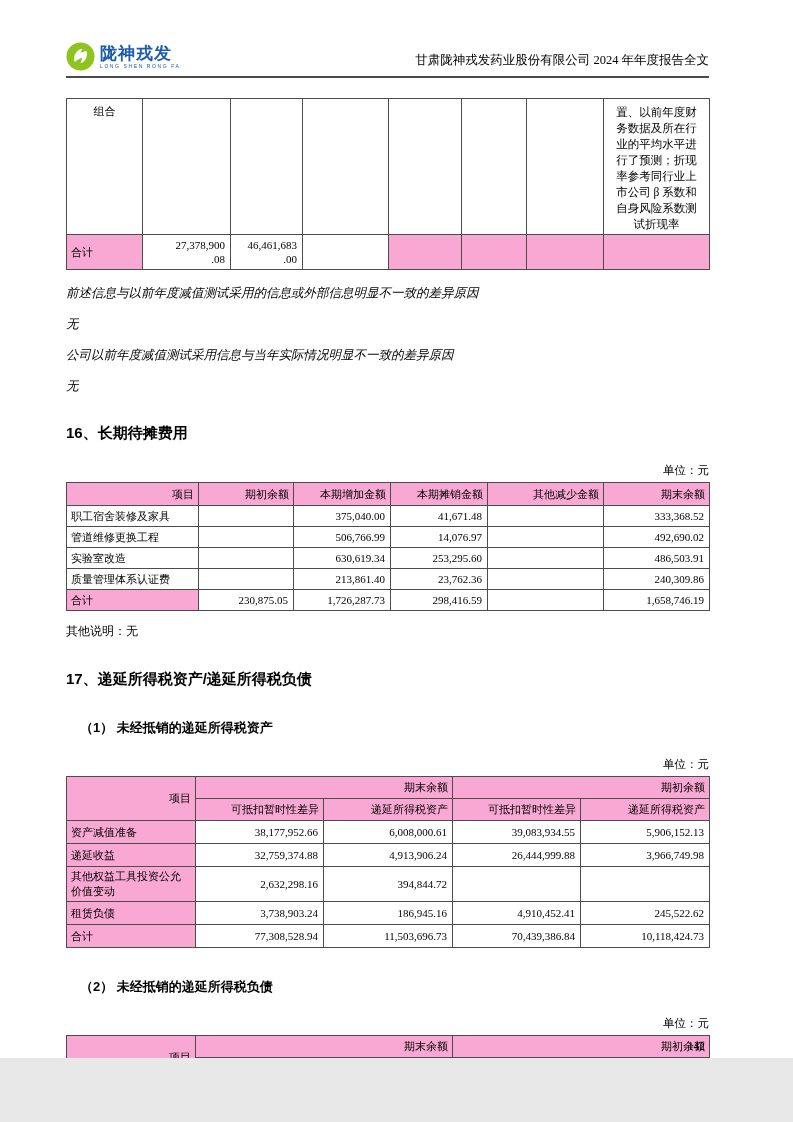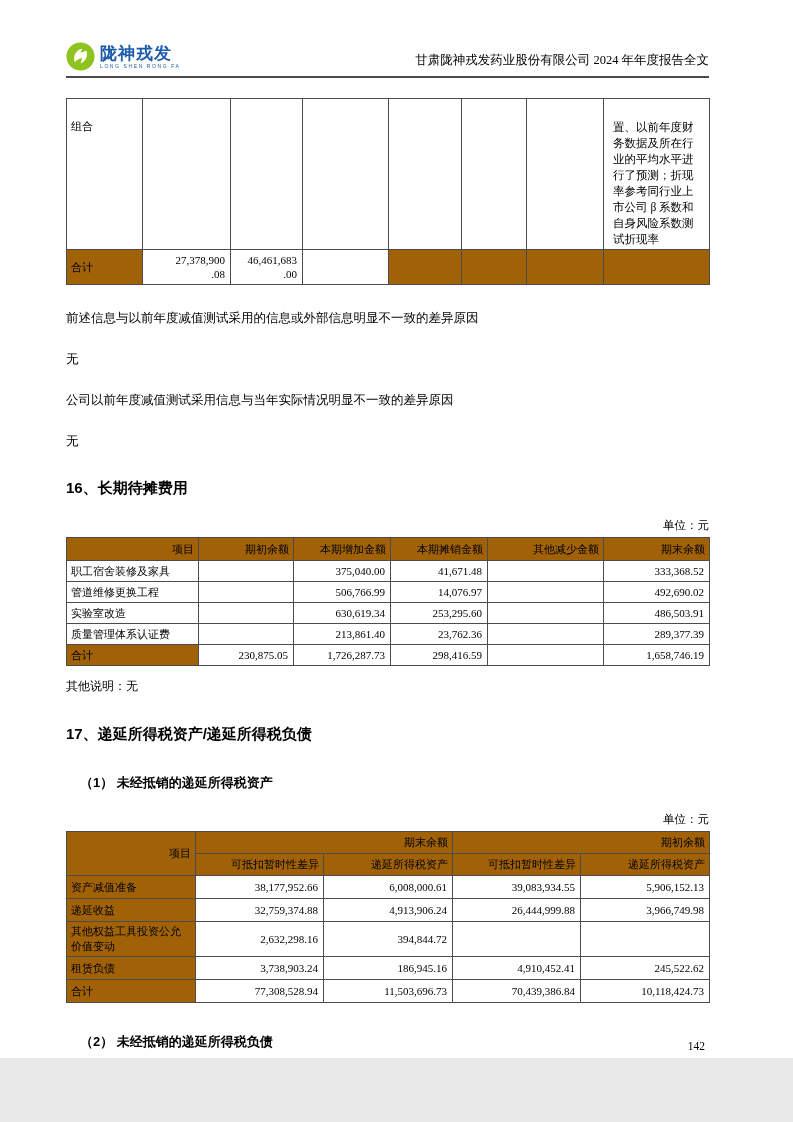--- a/index.html
+++ b/index.html
@@ -25,35 +25,35 @@
   .logo-circle{width:29px;height:29px;flex:0 0 29px;}
   .logo-txt{display:flex;flex-direction:column;line-height:1;}
   .logo-cn{font-family:"Liberation Sans","DejaVu Sans",sans-serif;font-weight:bold;font-size:17px;color:#1d5cab;letter-spacing:1px;}
   .logo-en{font-family:"Liberation Sans","DejaVu Sans",sans-serif;font-size:5px;color:#1d5cab;letter-spacing:1.6px;margin-top:2px;}
   .doc-title{font-size:12.5px;padding-bottom:2px;}
 
   
   table{border-collapse:collapse;table-layout:fixed;width:643px;}
   td,th{border:1px solid #4c4c4c;font-size:11px;font-weight:normal;
         padding:2px 4px;vertical-align:middle;word-break:break-all;}
-  .gray{background:#a16207;}
+  .gray{background:#f9a8d4;}
   .c{text-align:right;}
   .l{text-align:left;}
   .num{text-align:right;padding-right:5px;}
 
   
   .val-table{margin-top:20px;}
   .val-table td{height:auto;}
-  .row-portfolio td{vertical-align:top;padding-top:20px;}
+  .row-portfolio td{vertical-align:top;padding-top:5px;text-align:center;}
   .cell-note{font-size:11.5px;line-height:16px;padding:2px 9px;text-align:left;}
   .row-total td{height:30px;}
   .wrap2{line-height:14px;margin-top:20px;}
 
   
-  .para{margin:26px 0 0 0;font-size:12.5px;line-height:15px;}
+  .para{margin:16px 0 0 0;font-size:12.5px;line-height:15px;font-style:italic;}
 
   
   .h-num{margin:30px 0 0 0;font-family:"Liberation Sans","DejaVu Sans",sans-serif;
          font-weight:bold;font-size:15px;}
   .h-sub{margin:30px 0 0 14px;font-family:"Liberation Sans","DejaVu Sans",sans-serif;
          font-weight:bold;font-size:13px;}
   .unit{margin-top:20px;margin-bottom:4px;text-align:right;font-size:11.5px;}
 
   .lt-table td{height:16px;}
   .lt-table .hd td{height:18px;}
@@ -168,21 +168,21 @@
         <td class="num">253,295.60</td>
         <td class="num"></td>
         <td class="num">486,503.91</td>
       </tr>
       <tr>
         <td class="l">质量管理体系认证费</td>
         <td class="num"></td>
         <td class="num">213,861.40</td>
         <td class="num">23,762.36</td>
         <td class="num"></td>
-        <td class="num">289,377.39</td>
+        <td class="num">240,309.86</td>
       </tr>
       <tr>
         <td class="l gray">合计</td>
         <td class="num">230,875.05</td>
         <td class="num">1,726,287.73</td>
         <td class="num">298,416.59</td>
         <td class="num"></td>
         <td class="num">1,658,746.19</td>
       </tr>
     </tbody>

